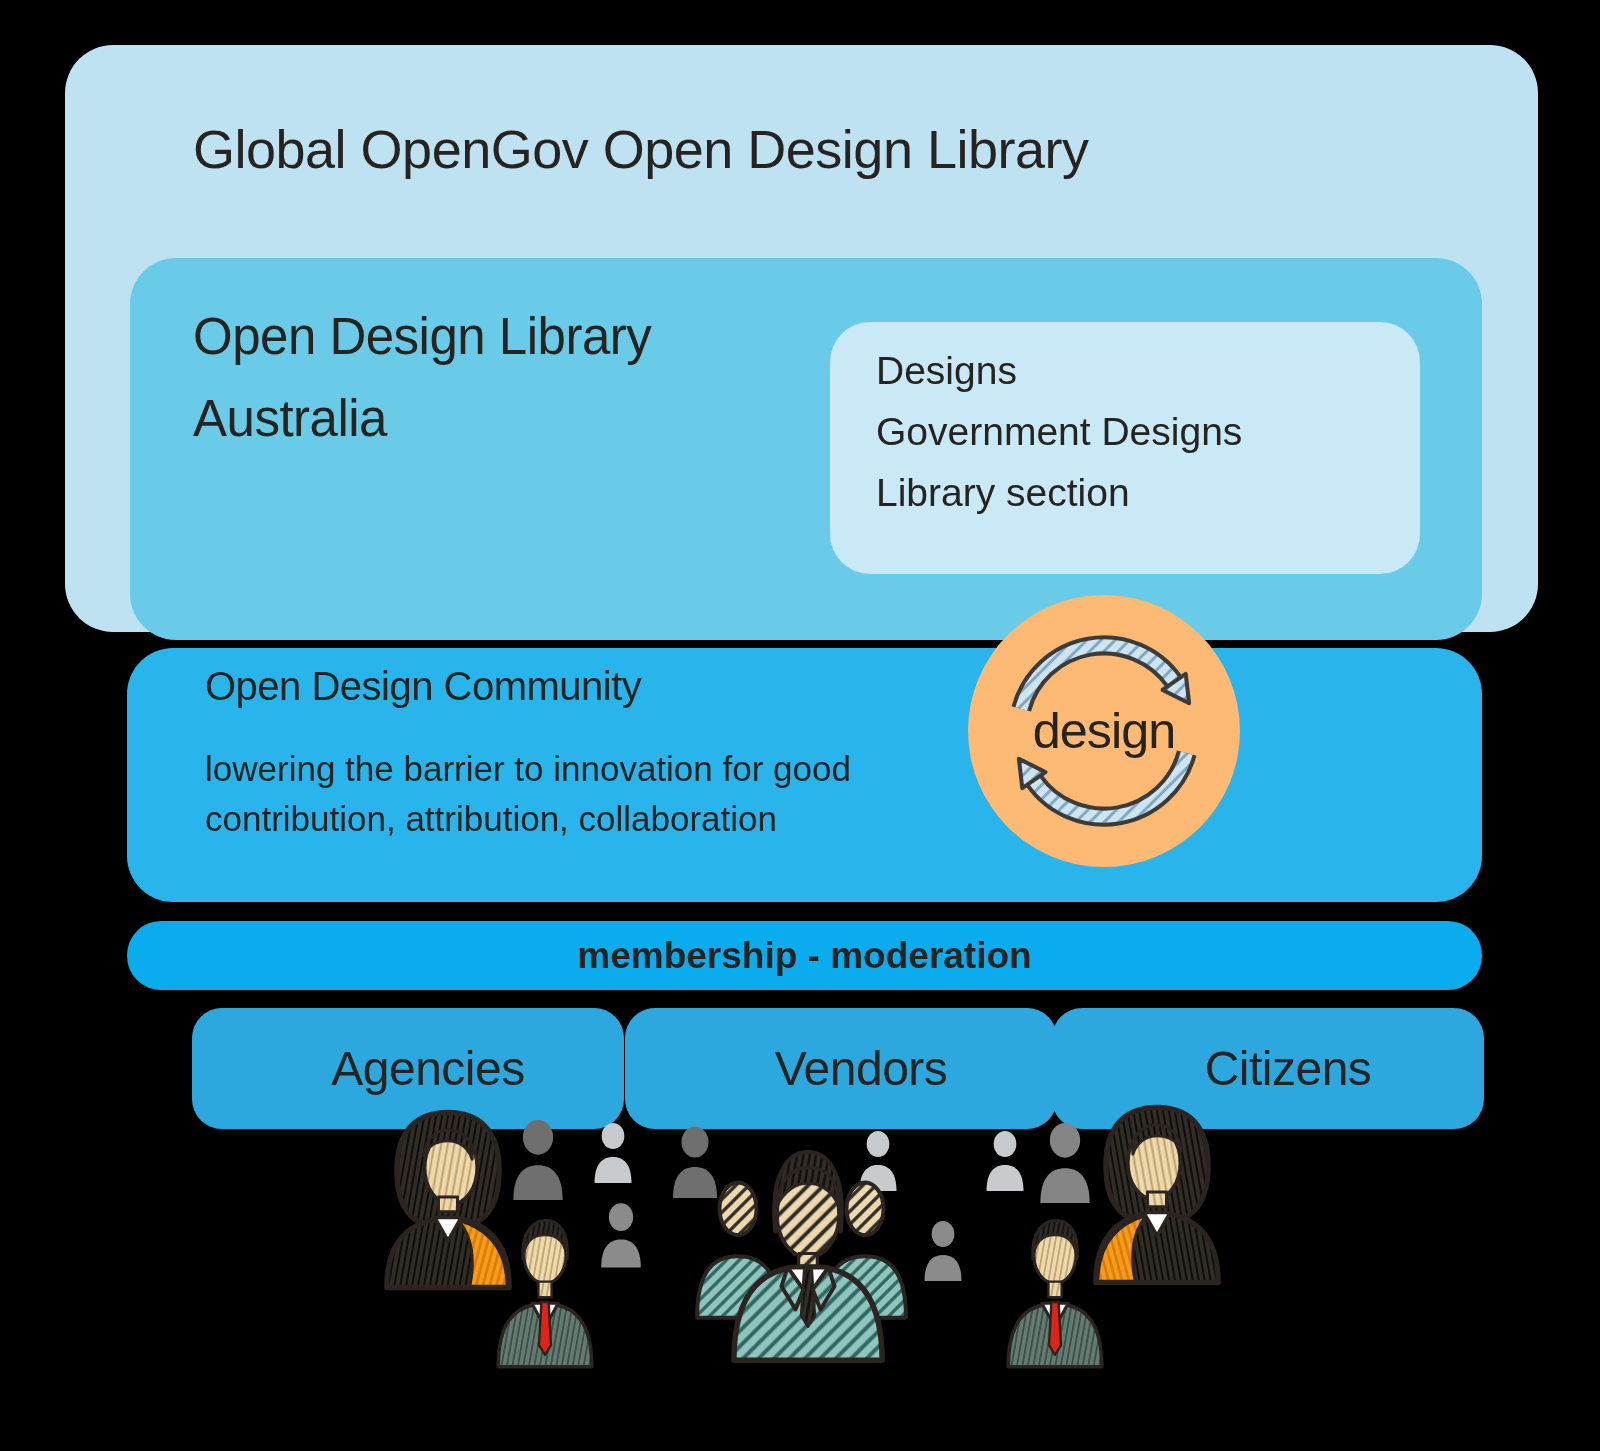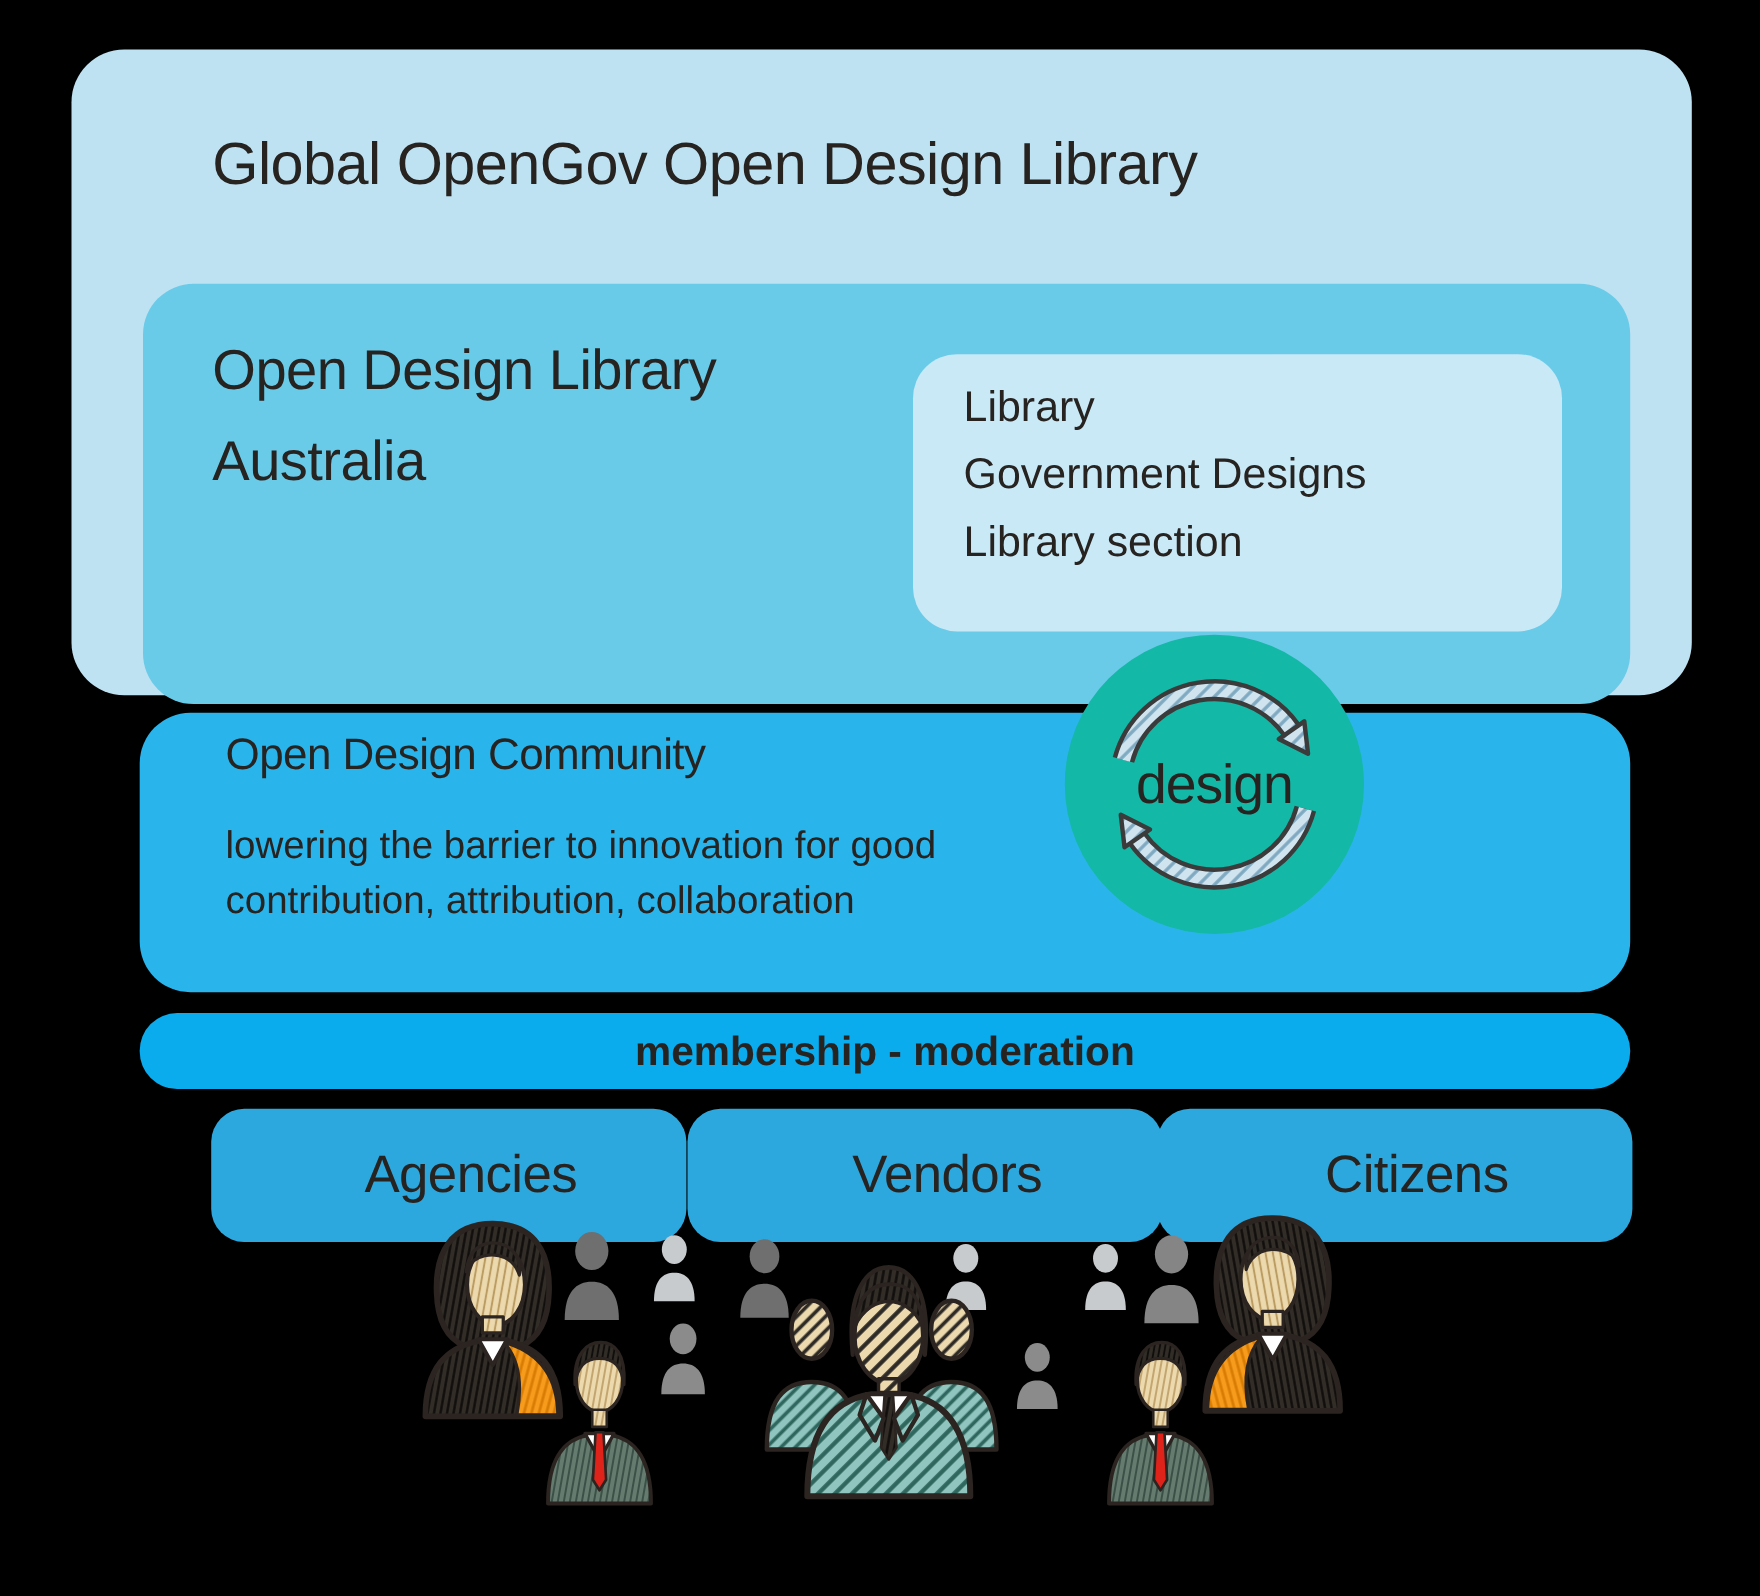--- a/index.html
+++ b/index.html
@@ -35,22 +35,22 @@
     left:127px;top:648px;width:1355px;height:254px;border-radius:46px;
     background:var(--c-community,#29b5ec);
   }
   .title-community{
     position:absolute;left:205px;top:664px;font-size:40px;letter-spacing:-.5px;white-space:nowrap;
   }
   .sub-community{
     position:absolute;left:205px;top:744px;font-size:35px;line-height:50px;
   }
   .design-circle{
-    left:968px;top:577px;width:272px;height:272px;border-radius:50%;
-    background:#14b8a6;z-index:5;
+    left:968px;top:595px;width:272px;height:272px;border-radius:50%;
+    background:#fdba74;z-index:5;
   }
   .bar-membership{
     left:127px;top:921px;width:1355px;height:69px;border-radius:34px;
     background:var(--c-membership,#0bacee);
     display:flex;align-items:center;justify-content:center;
   }
   .bar-membership .lbl{font-size:37px;font-weight:bold;}
   .actor-box{
     position:absolute;top:1008px;height:121px;width:392px;border-radius:30px;
     background:var(--c-actor,#2da8de);
@@ -70,21 +70,21 @@
   <div class="title-global">Global OpenGov Open Design Library</div>
 
   <div class="rounded box-australia"></div>
   <div class="label-australia">
     <div>Open Design Library</div>
     <div>Australia</div>
   </div>
 
   <div class="rounded box-approved"></div>
   <div class="label-approved">
-    <div>Library</div>
+    <div>Designs</div>
     <div>Government Designs</div>
     <div>Library section</div>
   </div>
 
   <div class="rounded box-community"></div>
   <div class="title-community">Open Design Community</div>
   <div class="sub-community">
     <div>lowering the barrier to innovation for good</div>
     <div>contribution, attribution, collaboration</div>
   </div>

